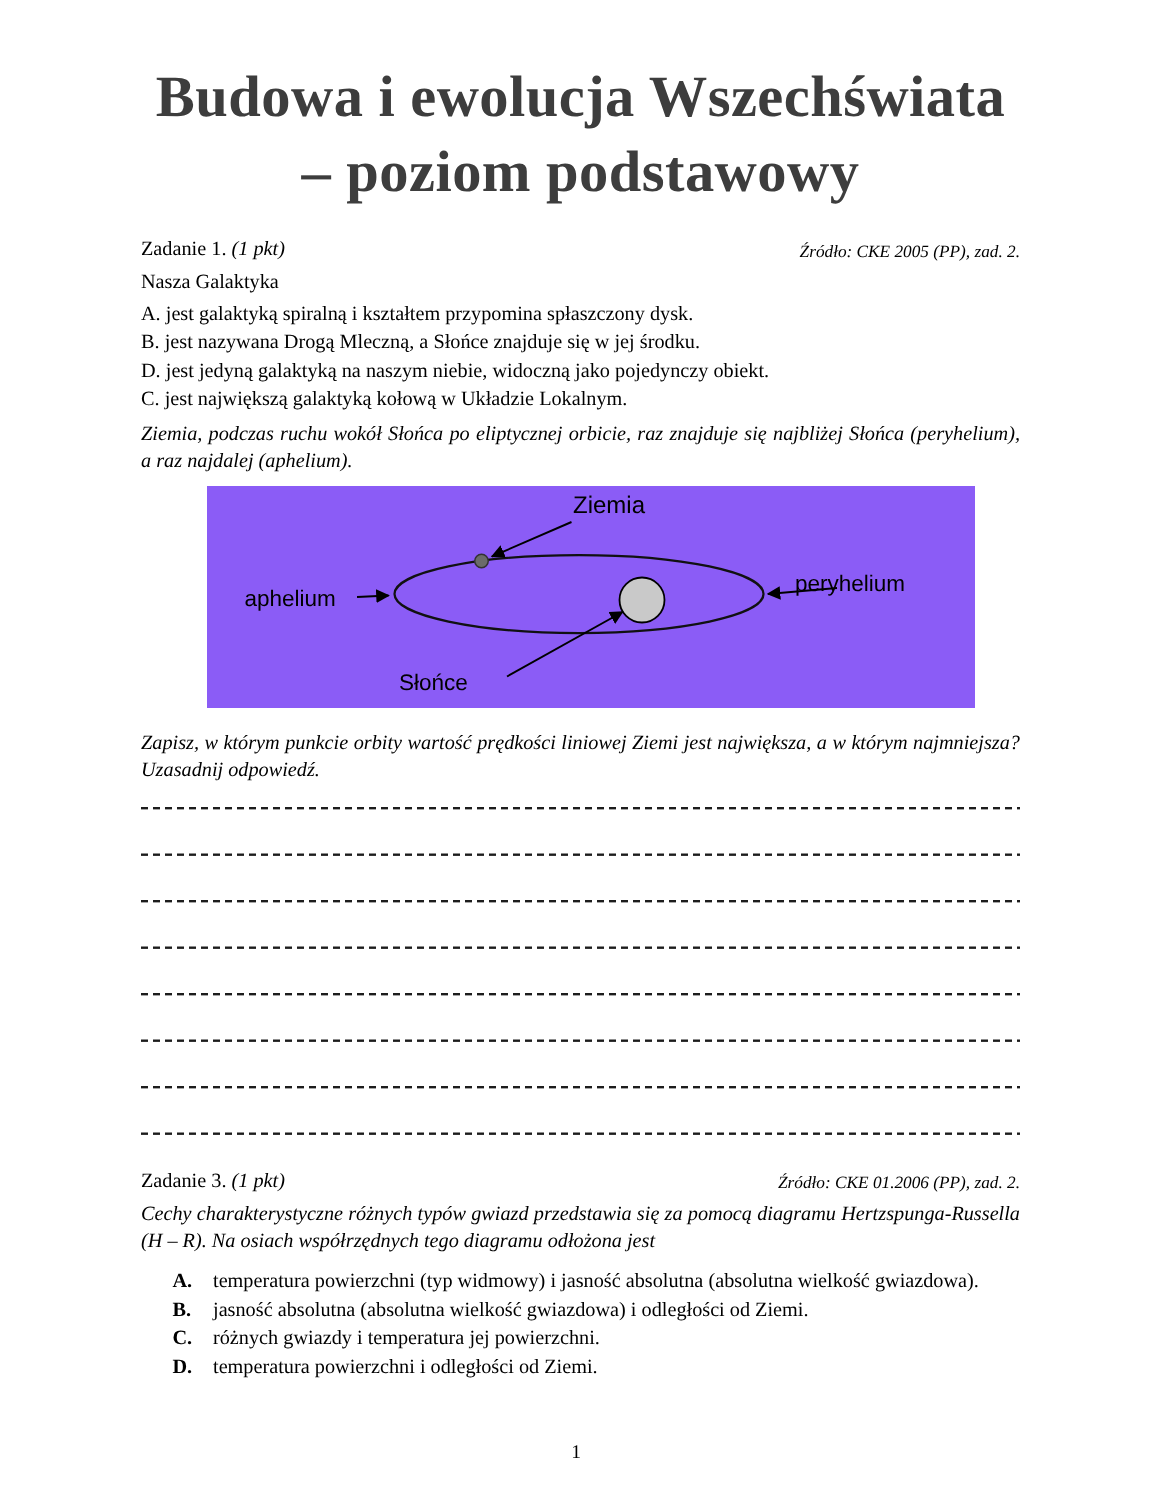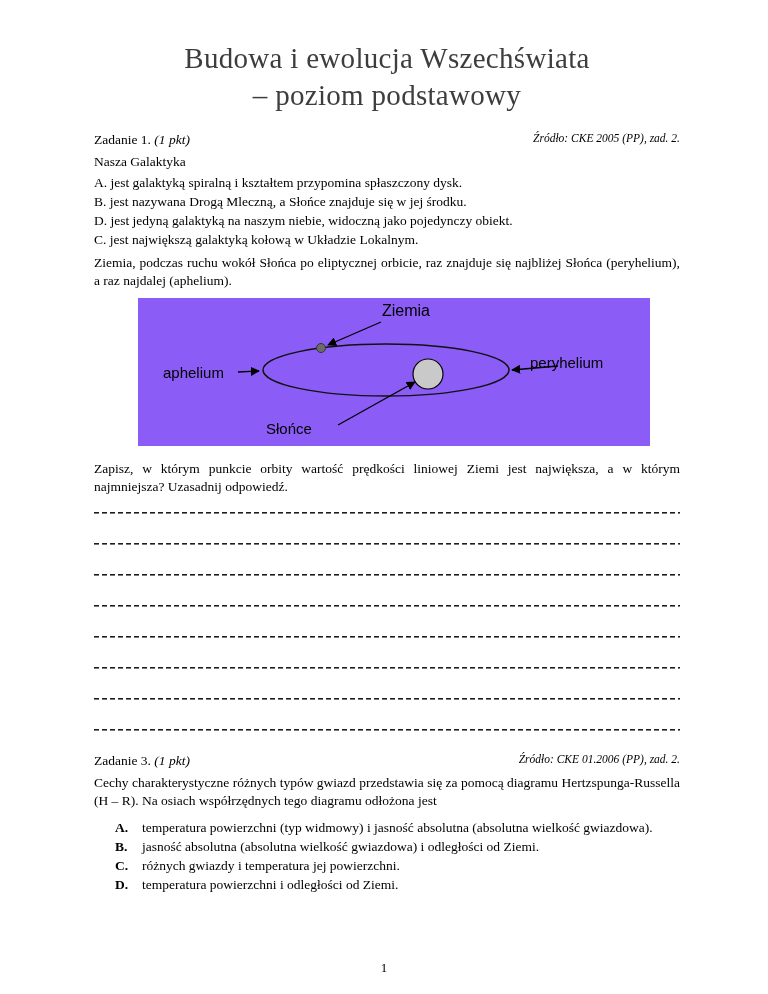--- a/index.html
+++ b/index.html
@@ -11,38 +11,38 @@
     font-family:"Liberation Serif", serif;
     font-size:13.5px;
     color:#000;
     box-sizing:border-box;
     padding:40px 88px 0 94px;
     overflow:hidden;
   }
   .doc-title {
     margin:0 0 18px 0;
     text-align:center;
-    font-size:29px;
-    font-weight:normal;
+    font-size:39px;
+    font-weight:bold;
     color:#3d3d3d;
     line-height:1.28;
     letter-spacing:0.3px;
   }
   .task-header {
     display:flex;
     justify-content:space-between;
-    align-items:flex-start;
+    align-items:flex-end;
   }
   .task-header.t1 { margin-top:18px; }
   .task-header.t2 { margin-top:16px; }
   .task-header.t3 { margin-top:22px; }
   .task-points { font-style:italic; }
   .task-source { font-style:italic; font-size:11.5px; }
   .intro { margin-top:5px; line-height:18px; }
-  .just { text-align:justify; }
+  .just { text-align:justify;font-style:italic; }
   .options1 { margin-top:2px; }
   .options1 .opt { line-height:19px; }
   .diagram-wrap {
     margin:8px 0 0 44px;
     width:512px; height:148px;
     background:#8b5cf6;
   }
   .question { margin-top:14px; line-height:18px; }
   .answer-lines { margin-top:16px; }
   .answer-line {

